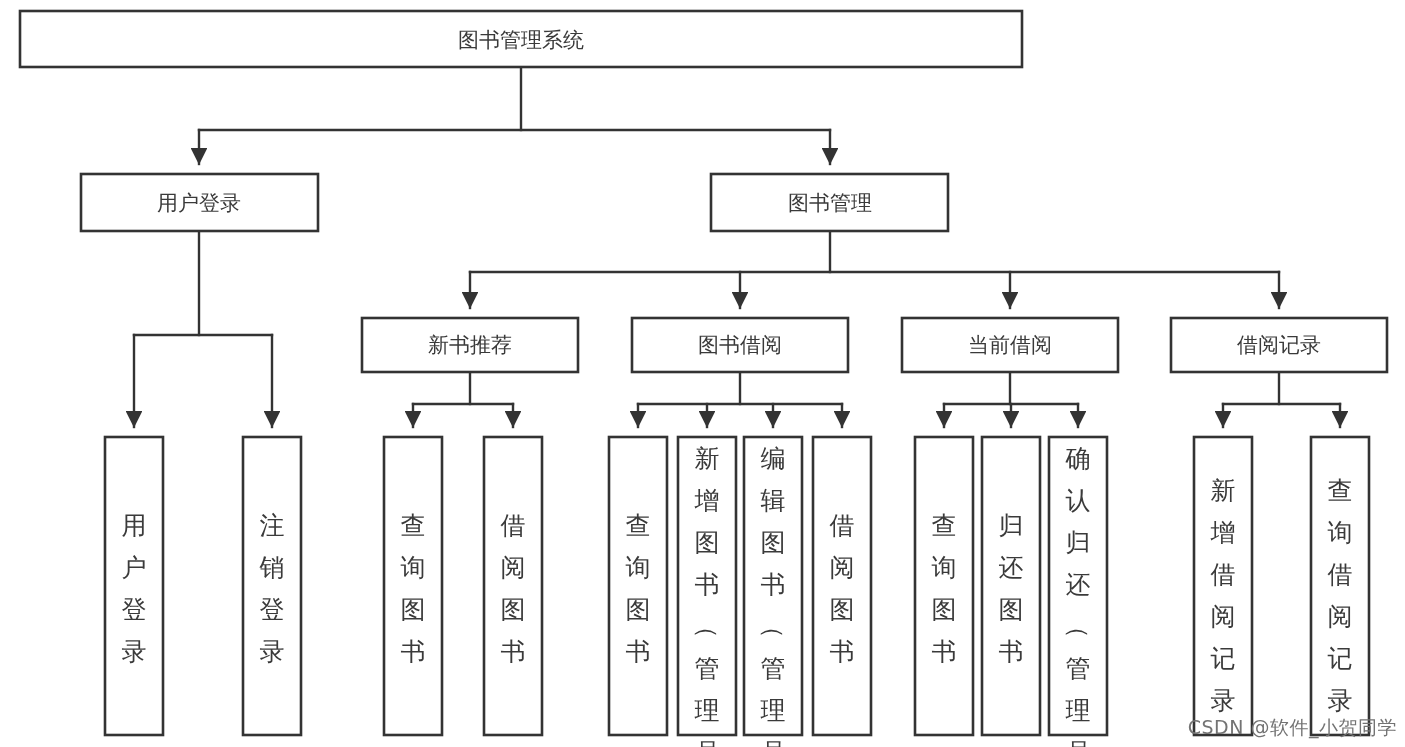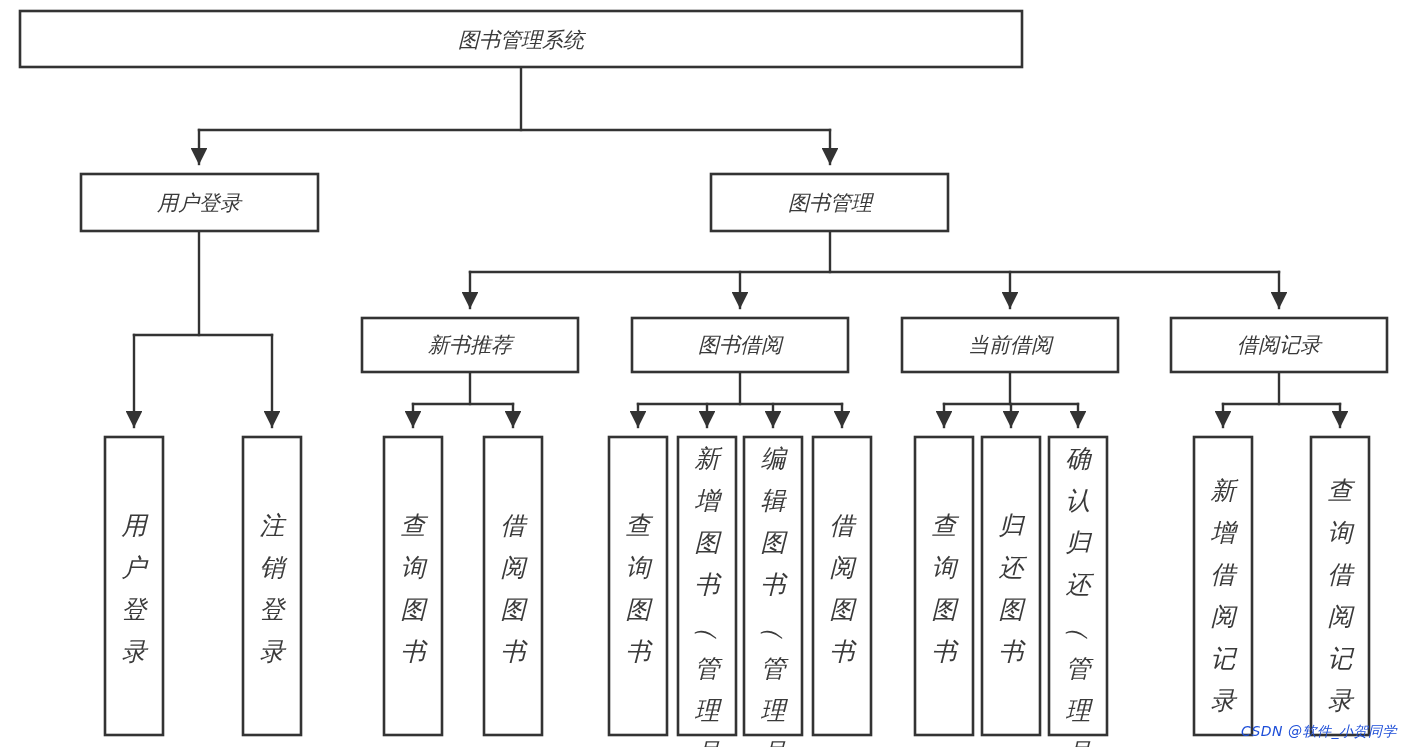--- a/index.html
+++ b/index.html
@@ -10,21 +10,20 @@
   body {
     width: 1405px;
     height: 747px;
     font-family: "DejaVu Sans", "Liberation Sans", sans-serif;
     overflow: hidden;
   }
   #diagram-root {
     position: relative;
     width: 1405px;
     height: 747px;
-    font-style: italic;
   }
   svg#flowchart {
     position: absolute;
     left: 0;
     top: 0;
     width: 1405px;
     height: 747px;
   }
   .node-rect {
     fill: #ffffff;
@@ -52,22 +51,22 @@
     stroke-linecap: square;
   }
   .arrow-head {
     fill: #333333;
   }
   .watermark {
     position: absolute;
     right: 8px;
     bottom: 6px;
     font-family: "DejaVu Sans", "Liberation Sans", sans-serif;
-    font-size: 14px;
-    color: #1d4ed8;
+    font-size: 19px;
+    color: #737373;
     white-space: nowrap;
     letter-spacing: 0.5px;
   }
 </style>
 </head>
 <body>
 
 <div id="diagram-root">
 
   <svg id="flowchart" viewBox="0 0 1405 747">

